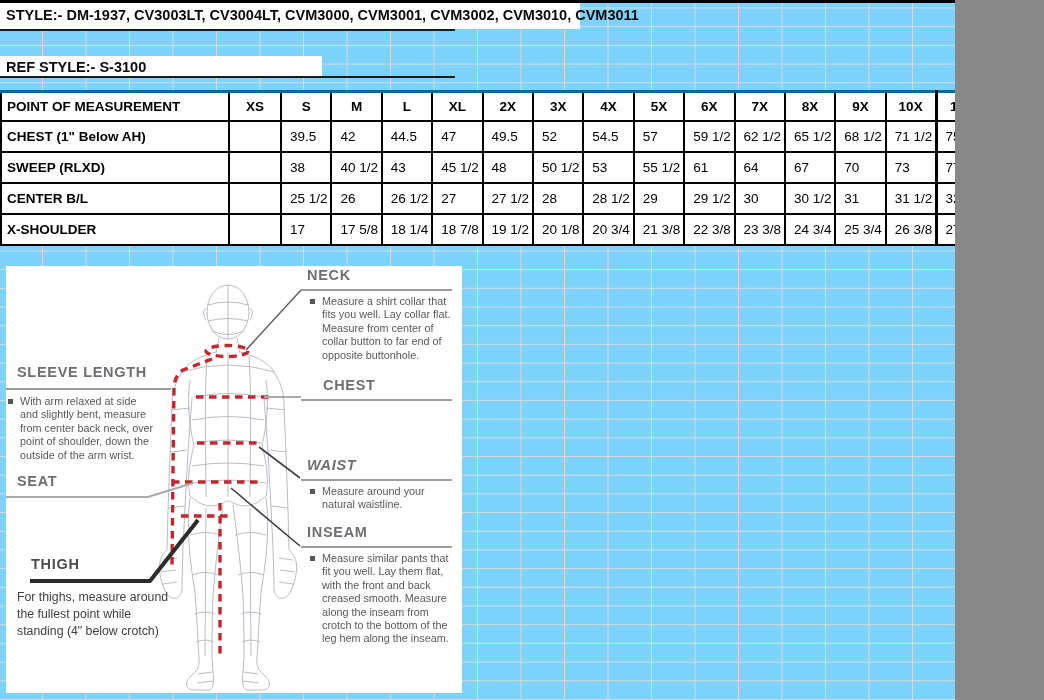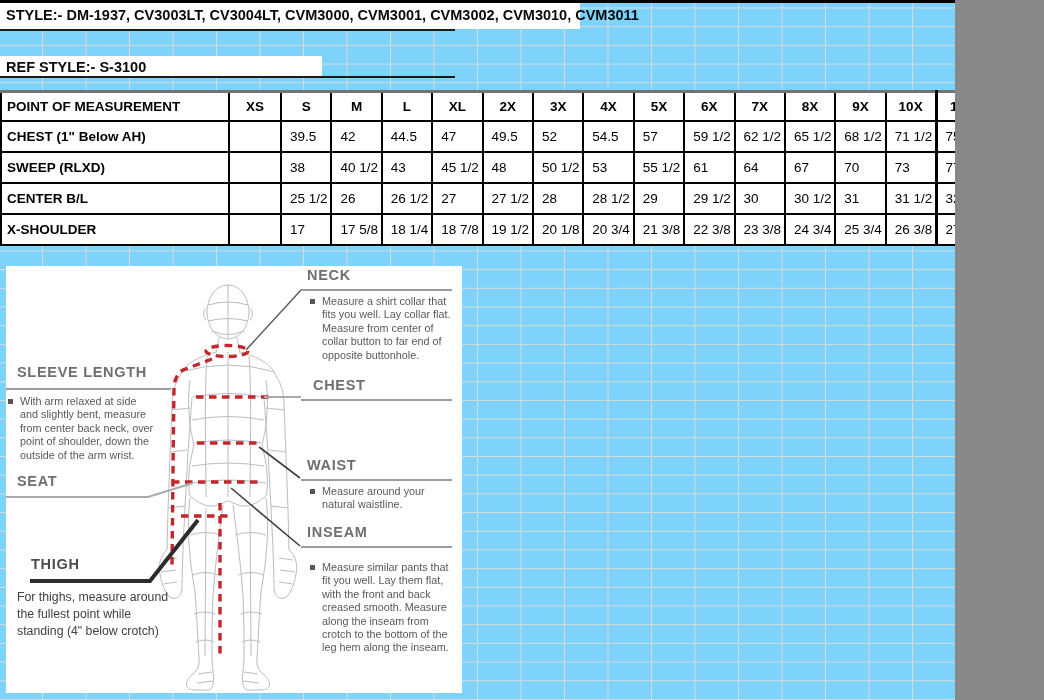--- a/index.html
+++ b/index.html
@@ -29,21 +29,21 @@
     font-size:13.5px;background:#fff;
   }
   #size-table th,#size-table td{
     border:2px solid #000;padding:0 4px;overflow:hidden;white-space:nowrap;
   }
   #size-table thead th{height:27px;text-align:center;font-weight:bold;}
   #size-table thead th.pom{text-align:left;padding-left:5px;}
   #size-table tbody th{height:29px;text-align:left;font-weight:bold;padding-left:5px;}
   #size-table tbody td{text-align:left;padding-left:8px;font-weight:normal;}
   #size-table .thickleft{border-left-width:3px;}
-  #size-table{border-top:3px solid #737373;}
+  #size-table{border-top:3px solid #0369a1;}
   col.col-pom{width:228px;} col.col-xs{width:52px;}
   
   #diagram-panel{left:6px;top:266px;width:456px;height:427px;}
   #figure-svg{position:absolute;left:0px;top:256px;}
   .ann-title{
     position:absolute;font-size:14.5px;letter-spacing:0.7px;font-weight:bold;
     color:#6e6f72;white-space:nowrap;
   }
   .ann-note{position:absolute;font-size:10.8px;line-height:13.4px;color:#58595b;white-space:nowrap;}
   .ann-note .bullet{
@@ -258,33 +258,33 @@
     <span class="bullet"></span>
     <div>
         <div>Measure a shirt collar that</div>
         <div>fits you well. Lay collar flat.</div>
         <div>Measure from center of</div>
         <div>collar button to far end of</div>
         <div>opposite buttonhole.</div>
       </div>
   </div>
 
-  <div class="ann-title" style="left:313px;top:377px;text-align:center;">CHEST</div>
-
-  <div class="ann-title" style="left:307px;top:457px;">WAIST</div>
+  <div class="ann-title" style="left:323px;top:377px;text-align:center;">CHEST</div>
+
+  <div class="ann-title" style="left:307px;top:457px;font-style:italic;">WAIST</div>
   <div class="ann-note" style="left:322px;top:485px;">
     <span class="bullet"></span>
     <div>
         <div>Measure around your</div>
         <div>natural waistline.</div>
       </div>
   </div>
 
   <div class="ann-title" style="left:307px;top:524px;">INSEAM</div>
-  <div class="ann-note" style="left:322px;top:552px;margin-top:9px;">
+  <div class="ann-note" style="left:322px;top:552px;">
     <span class="bullet"></span>
     <div>
         <div>Measure similar pants that</div>
         <div>fit you well. Lay them flat,</div>
         <div>with the front and back</div>
         <div>creased smooth. Measure</div>
         <div>along the inseam from</div>
         <div>crotch to the bottom of the</div>
         <div>leg hem along the inseam.</div>
       </div>

